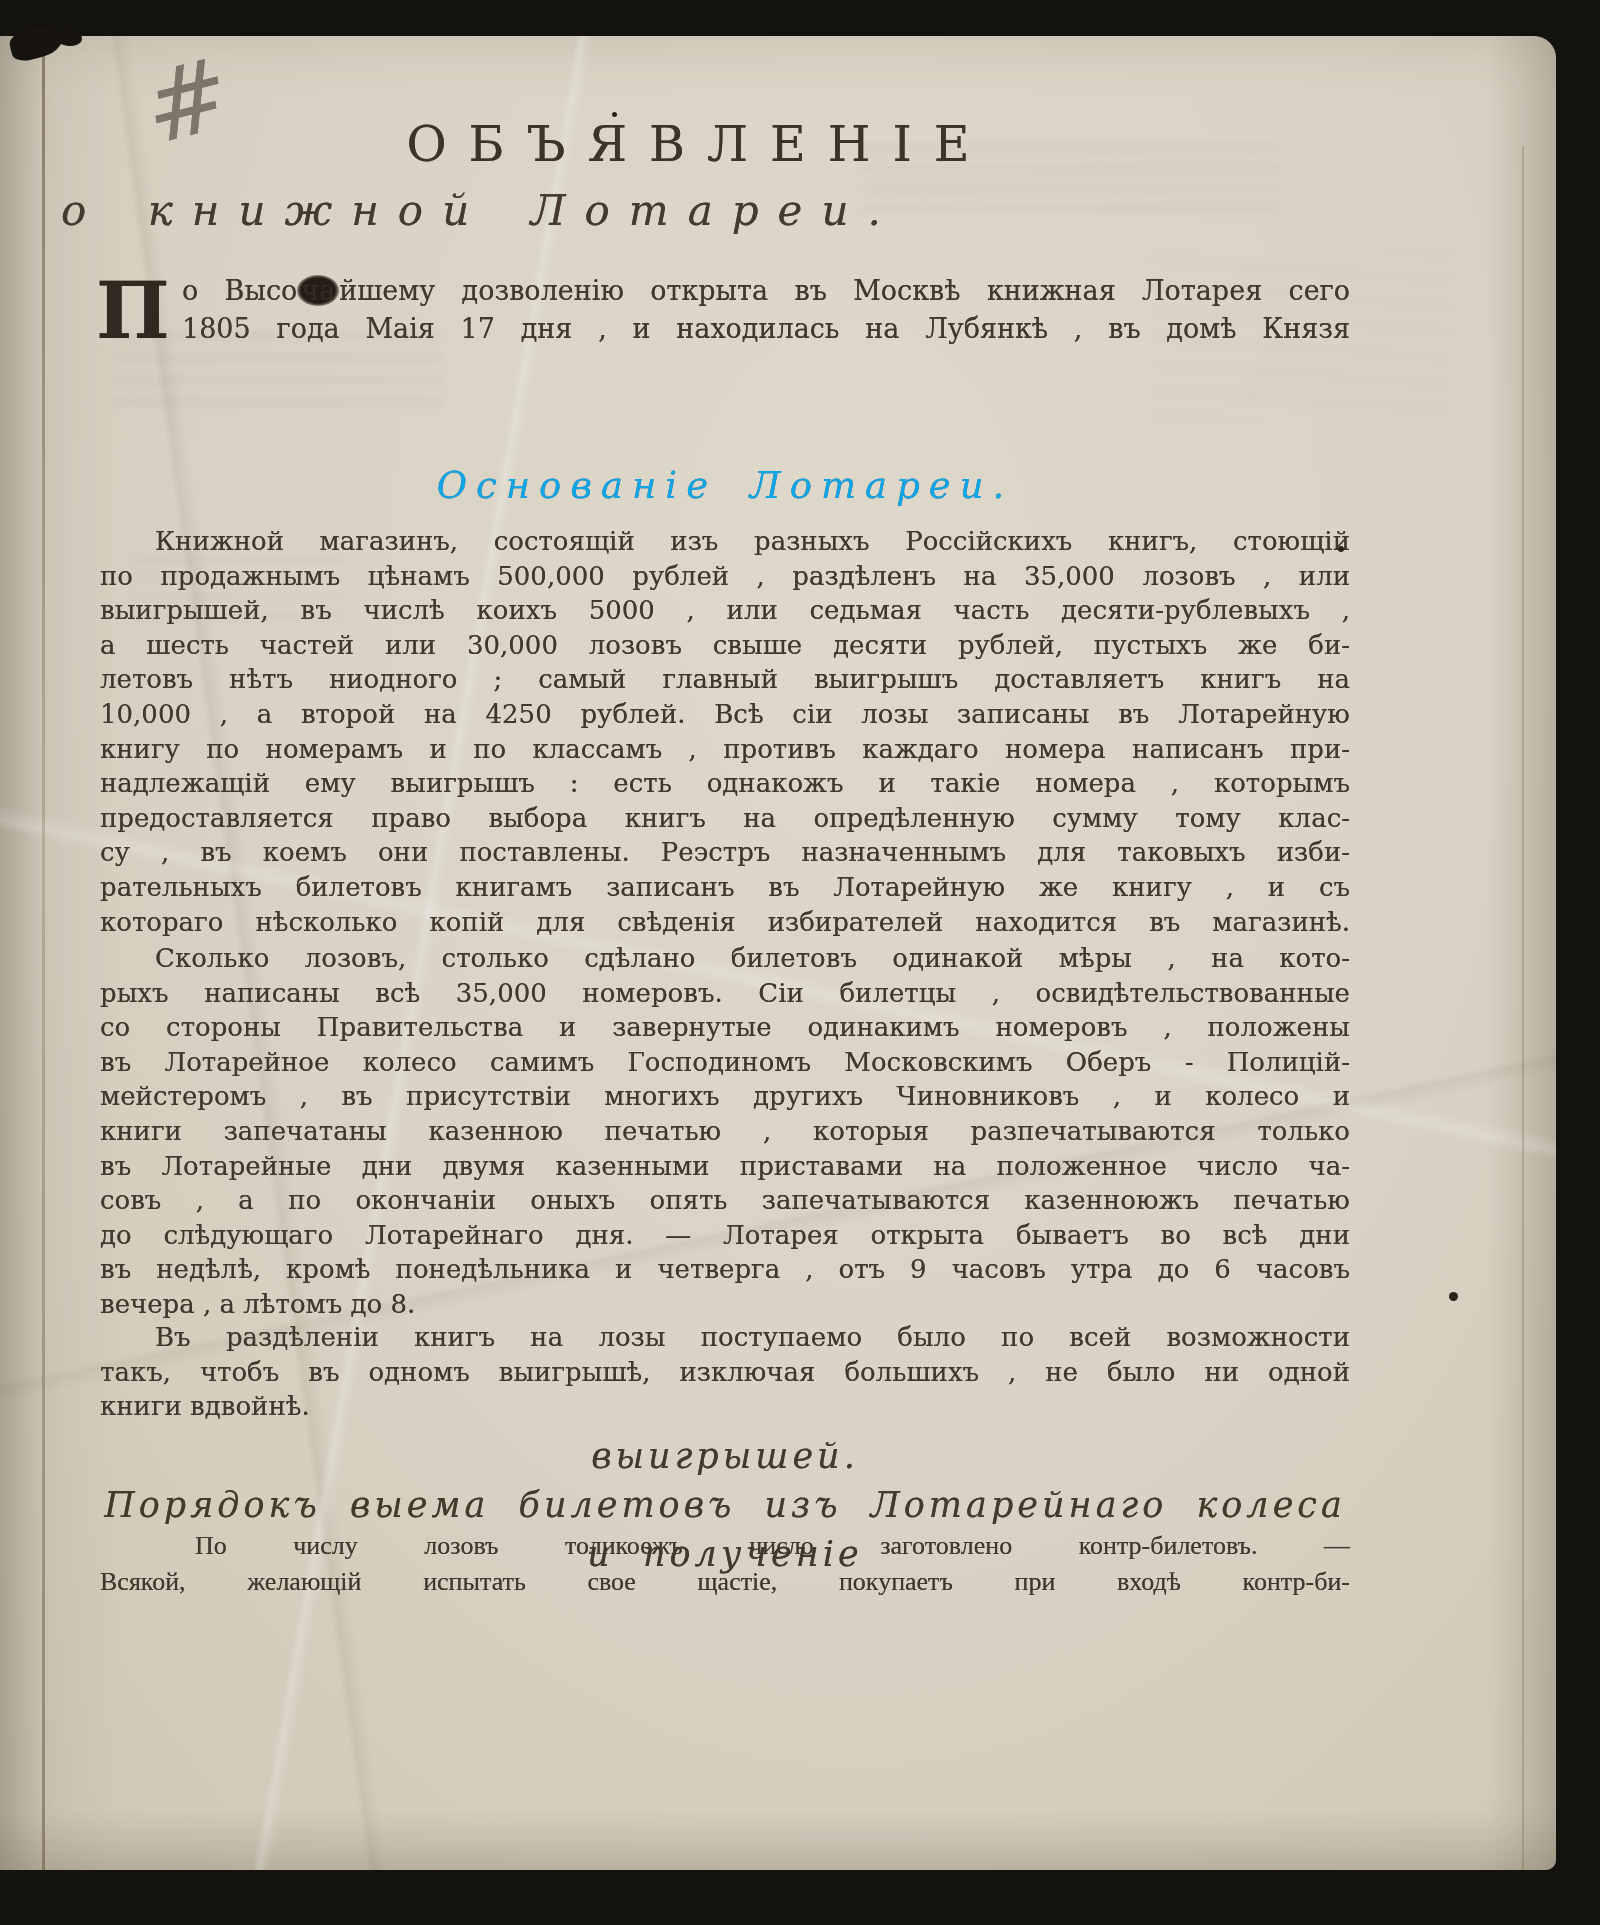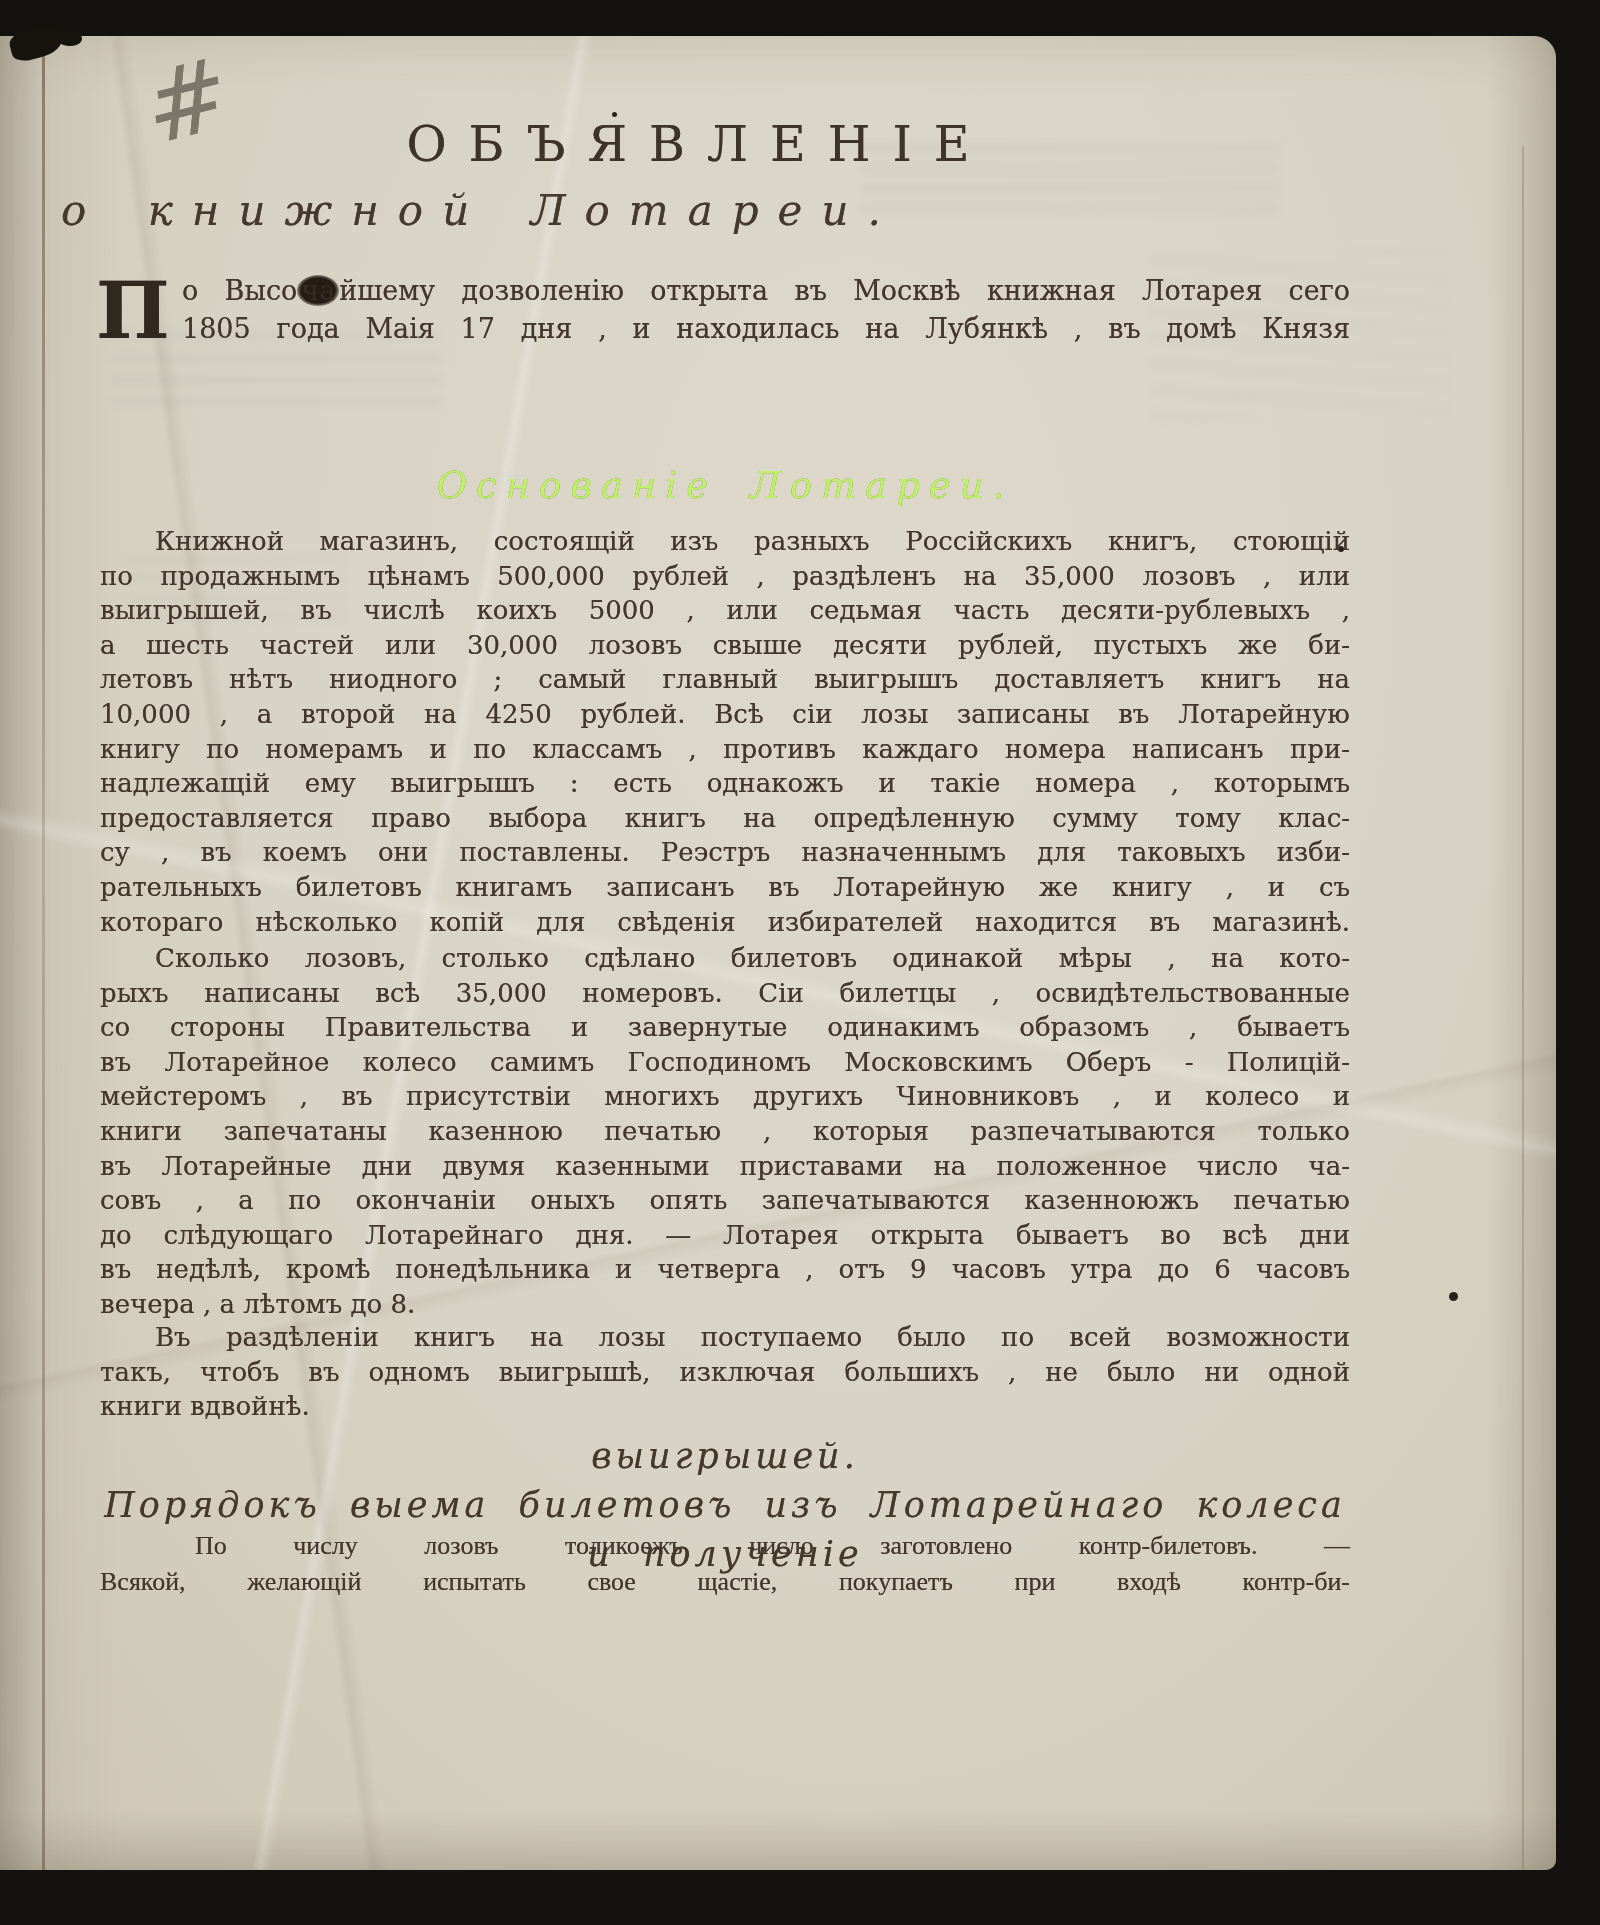--- a/index.html
+++ b/index.html
@@ -49,21 +49,21 @@
           padding-left:19px;transform:translateX(-58px);color:#453a2d;}
   .para{position:absolute;left:100px;width:1250px;}
   .line{text-align:justify;text-align-last:justify;}
   .line.last{text-align-last:left;}
   .p1{top:272px;font-size:27px;line-height:38px;}
   .p1 .pad{padding-left:82px;}
   .dropcap{position:absolute;left:-4px;top:8px;font-size:78px;line-height:62px;font-weight:700;color:#31281f;}
   .blot{color:transparent;background:radial-gradient(ellipse at center,#241c15 58%,rgba(36,28,21,0) 80%);
         border-radius:50%;padding:0 4px;text-shadow:none;}
   .h2{position:absolute;left:100px;top:464px;width:1250px;text-align:center;
-      font-style:italic;font-size:37px;letter-spacing:9px;word-spacing:12px;color:#bef264;}
+      font-style:italic;font-size:37px;letter-spacing:9px;word-spacing:12px;color:#0ea5e9;}
   .p2{top:524px;font-size:26px;line-height:34.6px;}
   .p3{top:941px;font-size:26px;line-height:34.6px;}
   .p4{top:1320px;font-size:26px;line-height:34.6px;}
   .h3{position:absolute;left:100px;top:1432px;width:1250px;font-style:italic;font-size:35px;
       line-height:49px;letter-spacing:4px;word-spacing:14px;color:#45392c;}
   .h3line{text-align:center;}
   .p5{top:1528px;font-size:26px;line-height:35.5px;font-family:Liberation Serif, serif;}
   .speck{position:absolute;background:#2a2218;border-radius:50%;}
 </style>
 </head>
@@ -112,21 +112,21 @@
         <div class="line" data-name="text-line">надлежащій ему выигрышъ : есть однакожъ и такіе номера , которымъ</div>
         <div class="line" data-name="text-line">предоставляется право выбора книгъ на опредѣленную сумму тому клас-</div>
         <div class="line" data-name="text-line">су , въ коемъ они поставлены. Реэстръ назначеннымъ для таковыхъ изби-</div>
         <div class="line" data-name="text-line">рательныхъ билетовъ книгамъ записанъ въ Лотарейную же книгу , и съ</div>
         <div class="line" data-name="text-line">котораго нѣсколько копій для свѣденія избирателей находится въ магазинѣ.</div>
       </div>
 
     <div class="para p3" data-name="paragraph-tickets">
         <div class="line" data-name="text-line" style="padding-left: 55px;">Сколько лозовъ, столько сдѣлано билетовъ одинакой мѣры , на кото-</div>
         <div class="line" data-name="text-line">рыхъ написаны всѣ 35,000 номеровъ. Сіи билетцы , освидѣтельствованные</div>
-        <div class="line" data-name="text-line">со стороны Правительства и завернутые одинакимъ образомъ , бываетъ</div>
+        <div class="line" data-name="text-line">со стороны Правительства и завернутые одинакимъ номеровъ , положены</div>
         <div class="line" data-name="text-line">въ Лотарейное колесо самимъ Господиномъ Московскимъ Оберъ - Полицій-</div>
         <div class="line" data-name="text-line">мейстеромъ , въ присутствіи многихъ другихъ Чиновниковъ , и колесо и</div>
         <div class="line" data-name="text-line">книги запечатаны казенною печатью , которыя разпечатываются только</div>
         <div class="line" data-name="text-line">въ Лотарейные дни двумя казенными приставами на положенное число ча-</div>
         <div class="line" data-name="text-line">совъ , а по окончаніи оныхъ опять запечатываются казенноюжъ печатью</div>
         <div class="line" data-name="text-line">до слѣдующаго Лотарейнаго дня. — Лотарея открыта бываетъ во всѣ дни</div>
         <div class="line" data-name="text-line">въ недѣлѣ, кромѣ понедѣльника и четверга , отъ 9 часовъ утра до 6 часовъ</div>
         <div class="line last" data-name="text-line">вечера , а лѣтомъ до 8.</div>
       </div>
 

